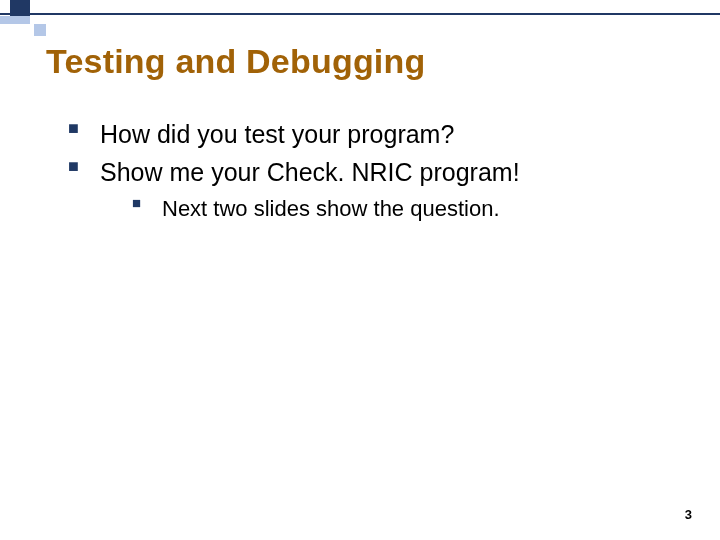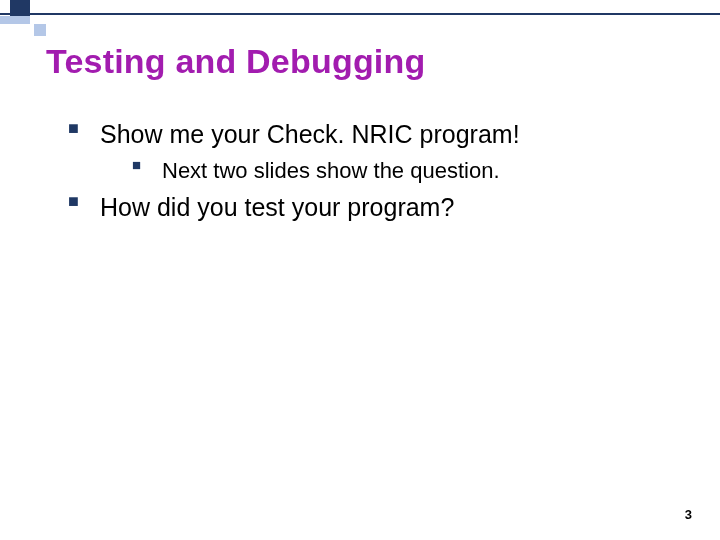--- a/index.html
+++ b/index.html
@@ -55,21 +55,21 @@
     background: #b4c7e7;
   }
 
   
   .title {
     position: absolute;
     top: 42px;
     left: 46px;
     font-size: 34px;
     font-weight: bold;
-    color: #a21caf;
+    color: #a16207;
     letter-spacing: 0.2px;
   }
 
   
   .body {
     position: absolute;
     top: 118px;
     left: 68px;
     right: 40px;
     font-size: 25px;
@@ -126,26 +126,26 @@
   <div class="sq1"></div>
   <div class="bar"></div>
   <div class="sq2"></div>
 </div>
 
 <div class="title">Testing and Debugging</div>
 
 <div class="body">
   <ul>
     <li class="level1">
+      <span>How did you test your program?</span>
+    </li>
+    <li class="level1">
       <span>Show me your Check. NRIC program!</span>
       <ul>
         <li class="level2">
           <span>Next two slides show the question.</span>
         </li>
       </ul>
     </li>
-    <li class="level1">
-      <span>How did you test your program?</span>
-    </li>
   </ul>
 </div>
 
 <div class="pageno">3</div>
 
 </body></html>

